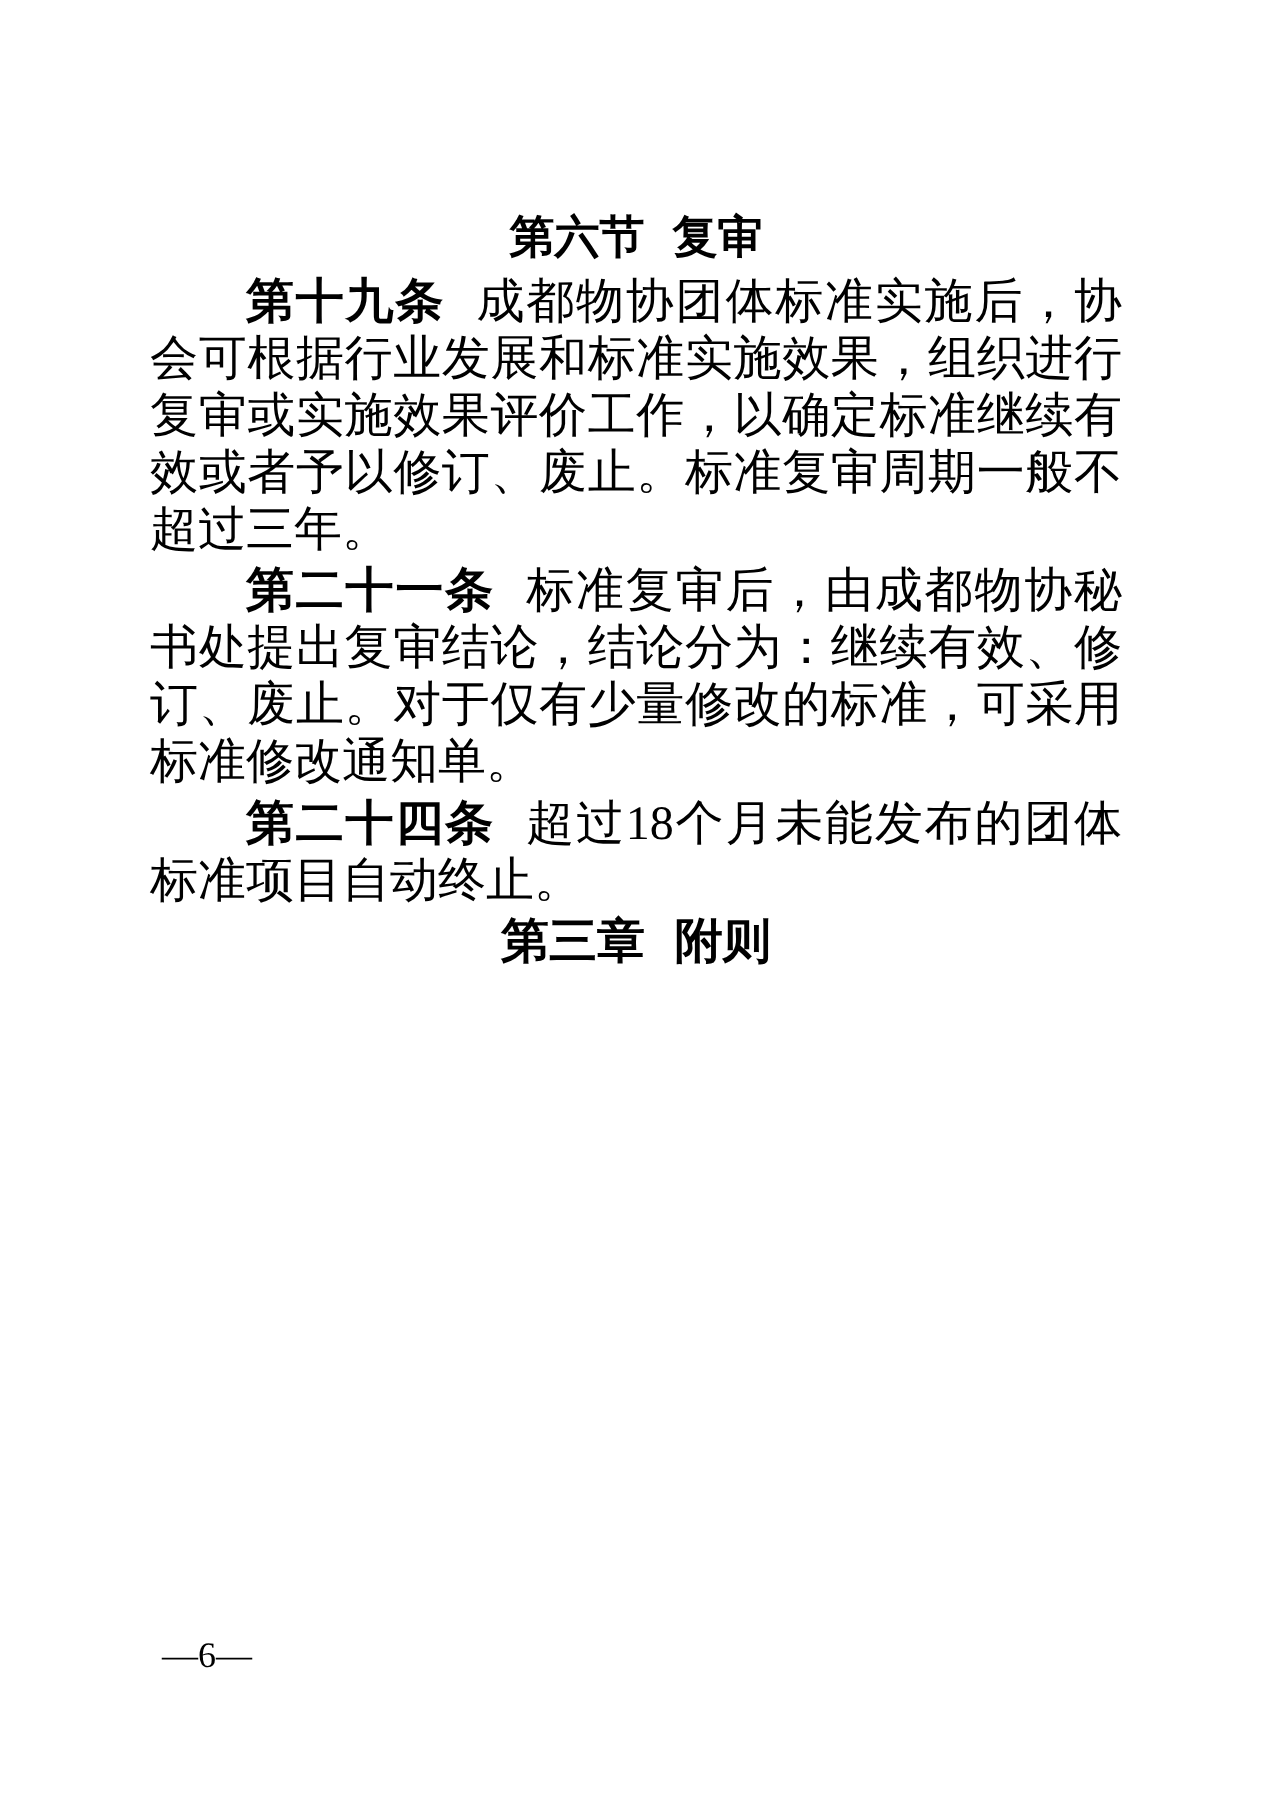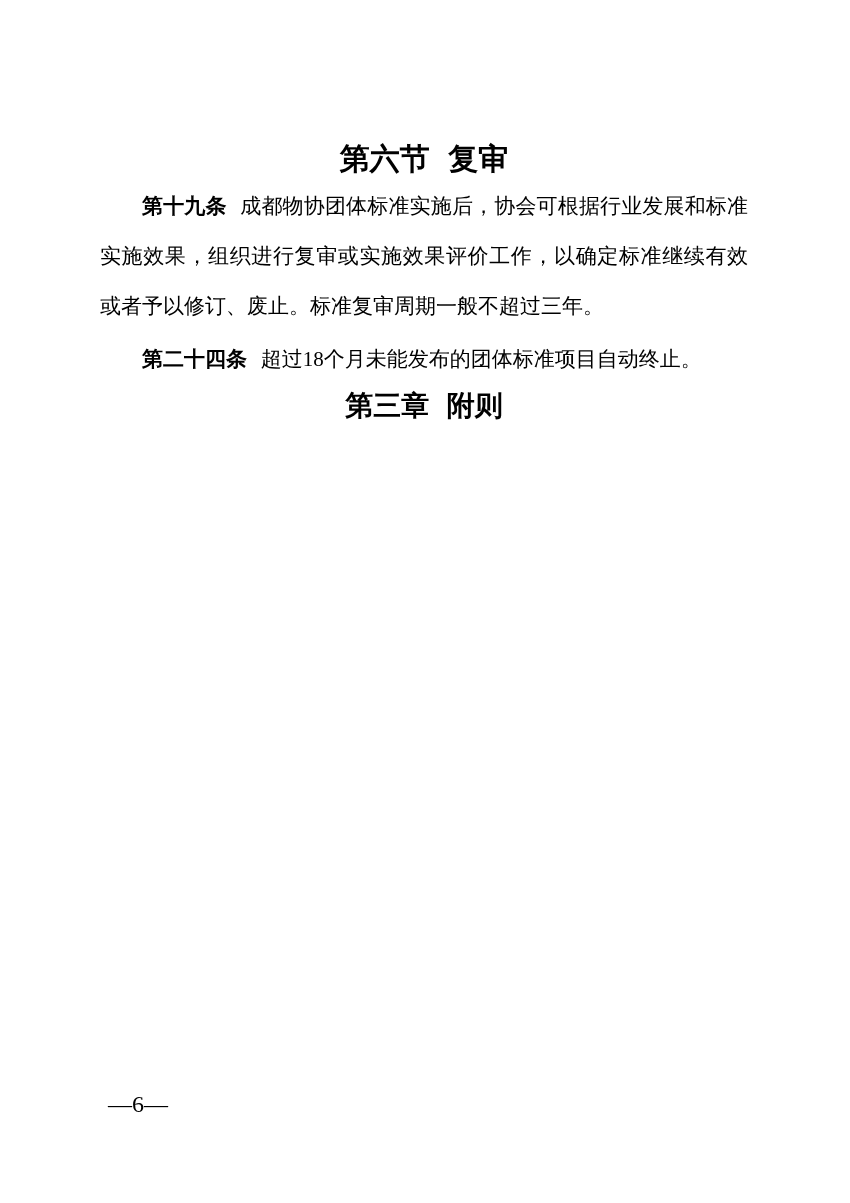--- a/index.html
+++ b/index.html
@@ -28,33 +28,33 @@
   }
   .sec-heading {
     font-size: 30px;
     font-weight: bold;
     text-align: center;
     line-height: 38px;
     margin: 0 0 3px 0;
     font-family: "Liberation Serif", "DejaVu Serif", serif;
   }
   .chapter-heading {
-    font-size: 28px;
+    font-size: 32px;
     font-weight: bold;
     text-align: center;
     line-height: 38px;
     margin: 0 0 3px 0;
     font-family: "Liberation Sans", "DejaVu Sans", sans-serif;
   }
   .heading-title {
     margin-left: 0.62em;
   }
   .para {
-    font-size: 21px;
-    line-height: 50px;
+    font-size: 32px;
+    line-height: 38px;
     text-align: justify;
     text-indent: 2em;
     margin: 0 0 3px 0;
     letter-spacing: 0px;
   }
   .art-num {
     font-weight: bold;
     margin-right: 0.65em;
   }
   .page-number {
@@ -70,20 +70,21 @@
 <body>
 
 <div class="page">
   <div class="content">
 
     <h2 class="sec-heading"><span>第六节</span><span class="heading-title">复审</span></h2>
 
     <p class="para"><span class="art-num">第十九条</span><span>成都物协团体标准实施后，协会可根据行业发展和标准实施效果，组织进行复审或实施效果评价工作，以确定标准继续有效或者予以修订、废止。标准复审周期一般不超过三年。</span></p>
 
 
+    <p class="para"><span class="art-num">第二十一条</span><span>标准复审后，由成都物协秘书处提出复审结论，结论分为：继续有效、修订、废止。对于仅有少量修改的标准，可采用标准修改通知单。</span></p>
 
 
 
 
     <p class="para"><span class="art-num">第二十四条</span><span>超过18个月未能发布的团体标准项目自动终止。</span></p>
 
     <h2 class="chapter-heading"><span>第三章</span><span class="heading-title">附则</span></h2>
 
 
   </div>

